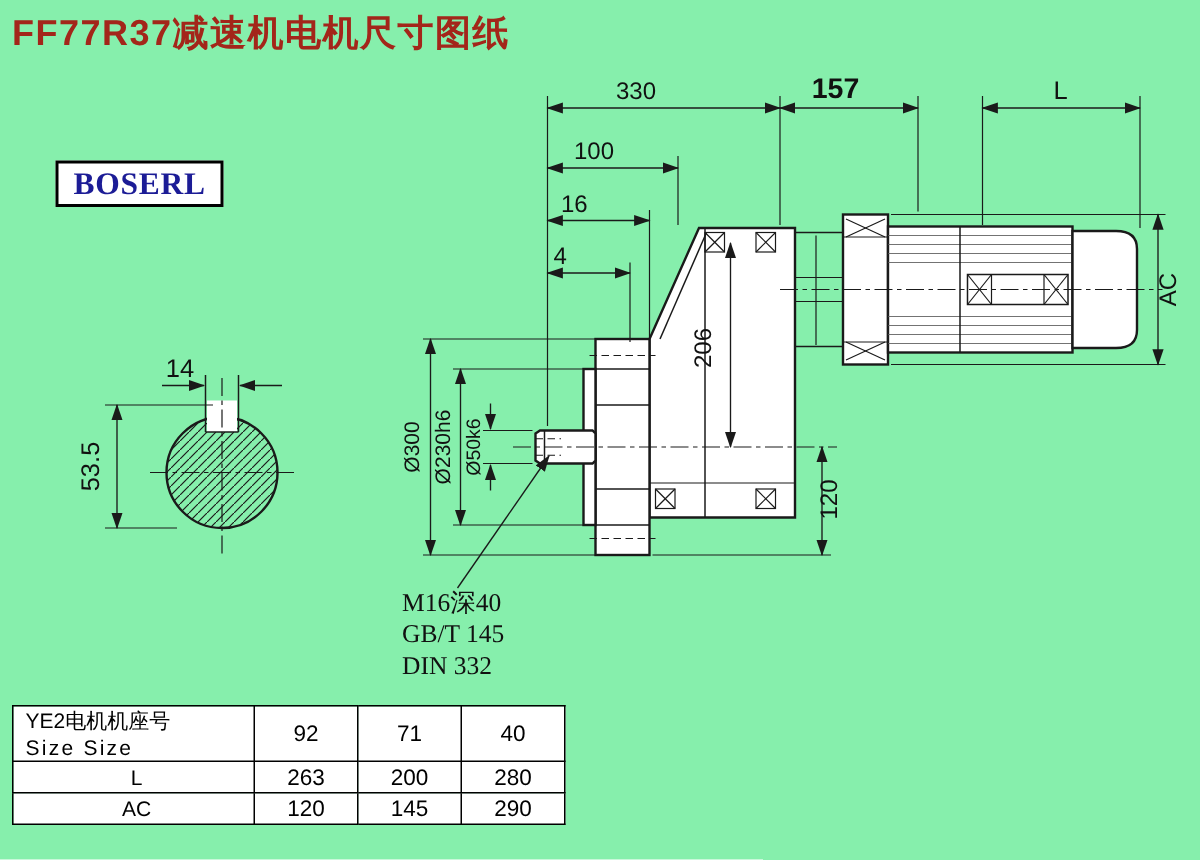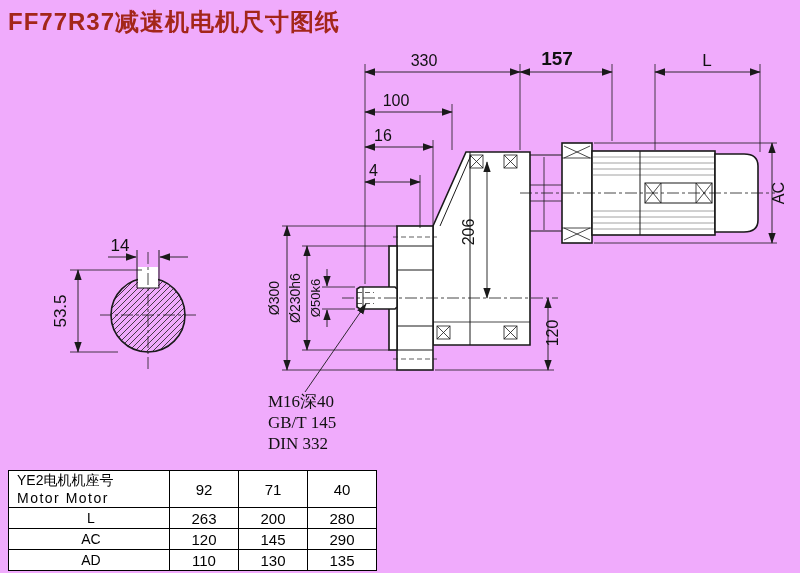--- a/index.html
+++ b/index.html
@@ -1,16 +1,16 @@
 <!DOCTYPE html>
 <html><head>
 <meta charset="utf-8">
 <style>
   html,body{margin:0;padding:0;background:#fff;}
-  .page{position:relative;width:800px;height:573px;background:#f0abfc;overflow:hidden;
+  .page{position:relative;width:800px;height:573px;background:#86efac;overflow:hidden;
         font-family:"Liberation Sans",sans-serif;color:#111;}
   .title{position:absolute;left:8px;top:6px;margin:0;font-size:24px;font-weight:bold;
          color:#a3261a;letter-spacing:1px;font-family:"Liberation Sans",sans-serif;}
   .brand-box{position:absolute;left:37px;top:107px;border:2px solid #000;padding:1px 10px;
              background:#fff;}
   .brand-box span{font-family:"Liberation Serif",serif;font-weight:bold;font-size:21px;
                   color:#1c1c96;letter-spacing:.5px;}
   svg{position:absolute;left:0;top:0;}
   
   .ol{stroke:#1a1a1a;stroke-width:1.6;fill:#fff;}
@@ -37,20 +37,23 @@
   .dim-table tr.drow td{height:20px;}
   .dim-table .l2{letter-spacing:1.5px;}
 </style>
 </head>
 <body>
 
 <div class="page">
 
   <h1 class="title">FF77R37减速机电机尺寸图纸</h1>
 
+  <div class="brand-box">
+    <span>BOSERL</span>
+  </div>
 
   <svg width="800" height="573" viewBox="0 0 800 573">
     <defs>
       <marker id="arr" viewBox="0 0 10 8" refX="9.3" refY="4" markerWidth="11" markerHeight="8.8" orient="auto-start-reverse" markerUnits="userSpaceOnUse">
         <path d="M0,0.6 L10,4 L0,7.4 Z" fill="#1a1a1a"></path>
       </marker>
       <pattern id="hatch" width="6" height="6" patternUnits="userSpaceOnUse">
         <path d="M0,6 L6,0" stroke="#1a1a1a" stroke-width="0.8"></path>
       </pattern>
     </defs>
@@ -206,40 +209,34 @@
       <text class="ser" x="268" y="428">GB/T 145</text>
       <text class="ser" x="268" y="449">DIN 332</text>
     </g>
   </svg>
 
   <table class="dim-table">
     <tbody>
         <tr class="hrow">
       <td class="hd">
         <div>YE2电机机座号</div>
-        <div class="l2">Motor Motor</div>
+        <div class="l2">Size Size</div>
       </td>
       <td class="val">92</td>
       <td class="val">71</td>
       <td class="val">40</td>
     </tr>
     <tr class="drow">
       <td class="hd" style="text-align:center;">L</td>
       <td class="val">263</td>
       <td class="val">200</td>
       <td class="val">280</td>
     </tr>
     <tr class="drow">
       <td class="hd" style="text-align:center;">AC</td>
       <td class="val">120</td>
       <td class="val">145</td>
       <td class="val">290</td>
     </tr>
-    <tr class="drow">
-      <td class="hd" style="text-align:center;">AD</td>
-      <td class="val">110</td>
-      <td class="val">130</td>
-      <td class="val">135</td>
-    </tr>
   </tbody>
     </table>
 
 </div>
 
 </body></html>

